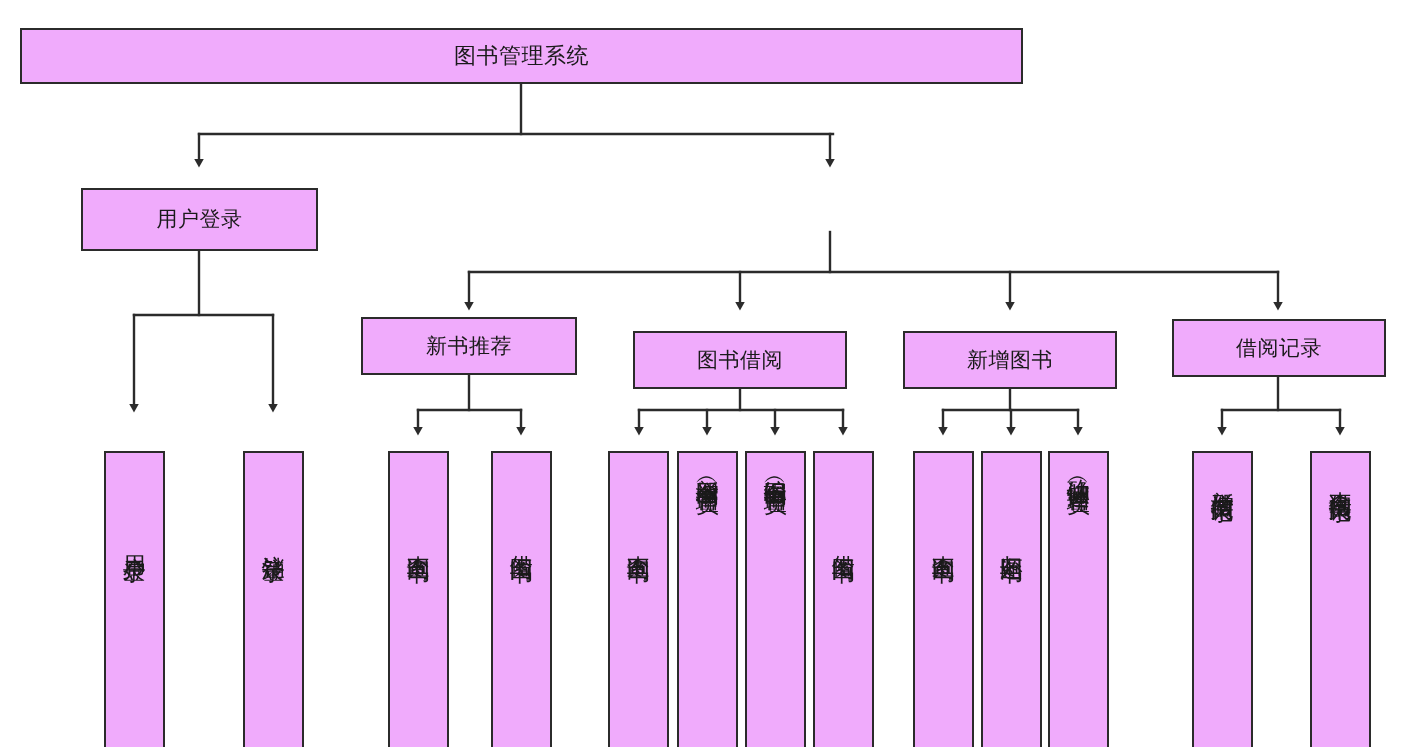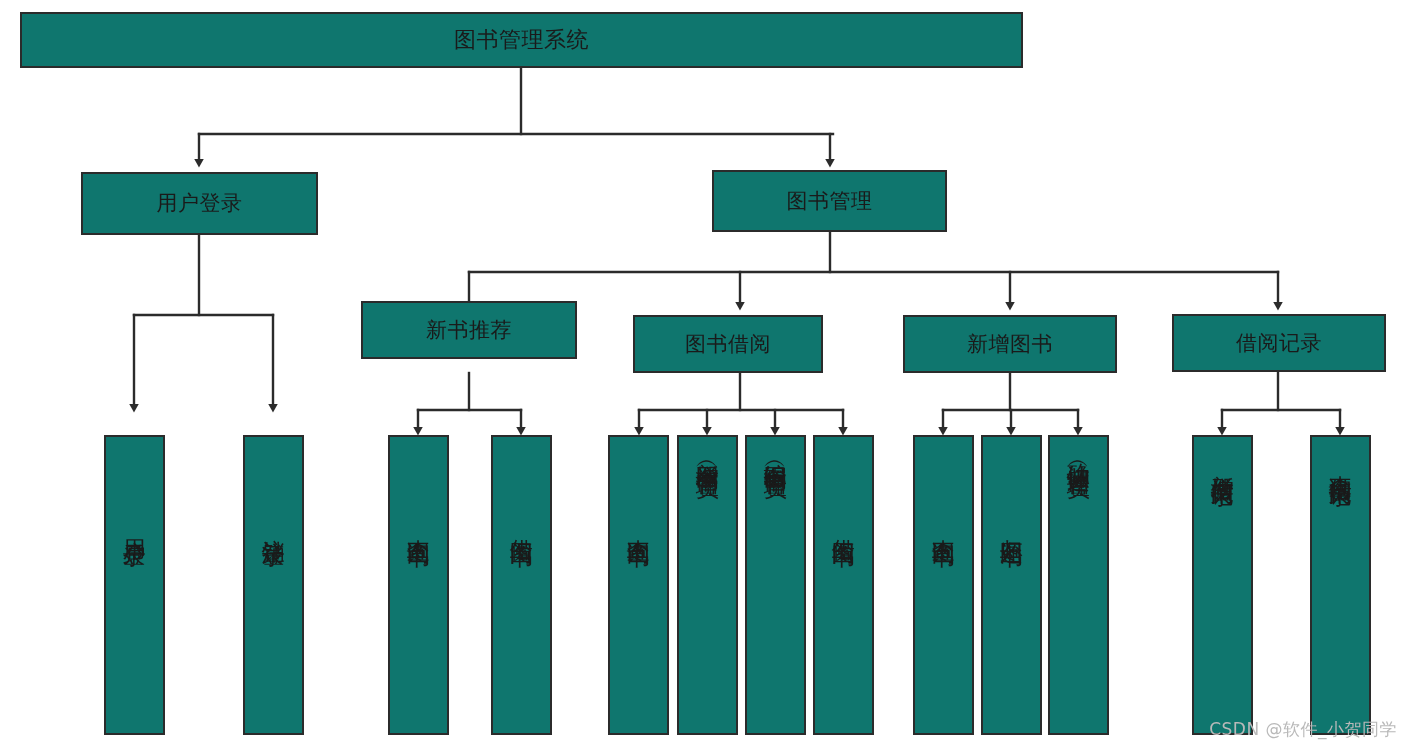--- a/index.html
+++ b/index.html
@@ -23,25 +23,26 @@
     left: 0;
     top: 0;
     width: 1405px;
     height: 747px;
     pointer-events: none;
   }
   .node {
     position: absolute;
     box-sizing: border-box;
     border: 2px solid #2b2b2b;
-    background: #0f766e;
+    background: #f0abfc;
     display: flex;
     align-items: center;
     justify-content: center;
     color: #1a1a1a;
+    margin-top: 16px;
   }
   .node .label {
     display: block;
     text-align: center;
     line-height: 1.18;
     letter-spacing: 0.5px;
   }
   
   .node.horiz .label {
     writing-mode: horizontal-tb;
@@ -133,34 +134,31 @@
     </g>
   </svg>
 
   <div class="node horiz root" style="left:20px; top:12px; width:1003px; height:56px;">
     <span class="label">图书管理系统</span>
   </div>
 
   <div class="node horiz" style="left:81px; top:172px; width:237px; height:63px;">
     <span class="label">用户登录</span>
   </div>
-  <div class="node horiz" style="left:712px; top:170px; width:235px; height:62px;">
-    <span class="label">图书管理</span>
-  </div>
 
   <div class="node horiz" style="left:361px; top:301px; width:216px; height:58px;">
     <span class="label">新书推荐</span>
   </div>
-  <div class="node horiz" style="left:633px; top:315px; width:190px; height:58px;">
+  <div class="node horiz" style="left:633px; top:315px; width:214px; height:58px;">
     <span class="label">图书借阅</span>
   </div>
   <div class="node horiz" style="left:903px; top:315px; width:214px; height:58px;">
     <span class="label">新增图书</span>
   </div>
-  <div class="node horiz" style="left:1172px; top:314px; width:214px; height:58px;">
+  <div class="node horiz" style="left:1172px; top:303px; width:214px; height:58px;">
     <span class="label">借阅记录</span>
   </div>
 
   <div class="node vert mid" style="left:104px; top:435px; width:61px; height:300px;">
     <span class="label">用户登录</span>
   </div>
   <div class="node vert mid" style="left:243px; top:435px; width:61px; height:300px;">
     <span class="label">注销登录</span>
   </div>
 
@@ -194,15 +192,14 @@
     <span class="label">确认归还（管理员）</span>
   </div>
 
   <div class="node vert top2" style="left:1192px; top:435px; width:61px; height:300px;">
     <span class="label">新增借阅记录</span>
   </div>
   <div class="node vert top2" style="left:1310px; top:435px; width:61px; height:300px;">
     <span class="label">查询借阅记录</span>
   </div>
 
-  <div id="watermark">CSDN @软件_小贺同学</div>
 
 </div>
 
 </body></html>

